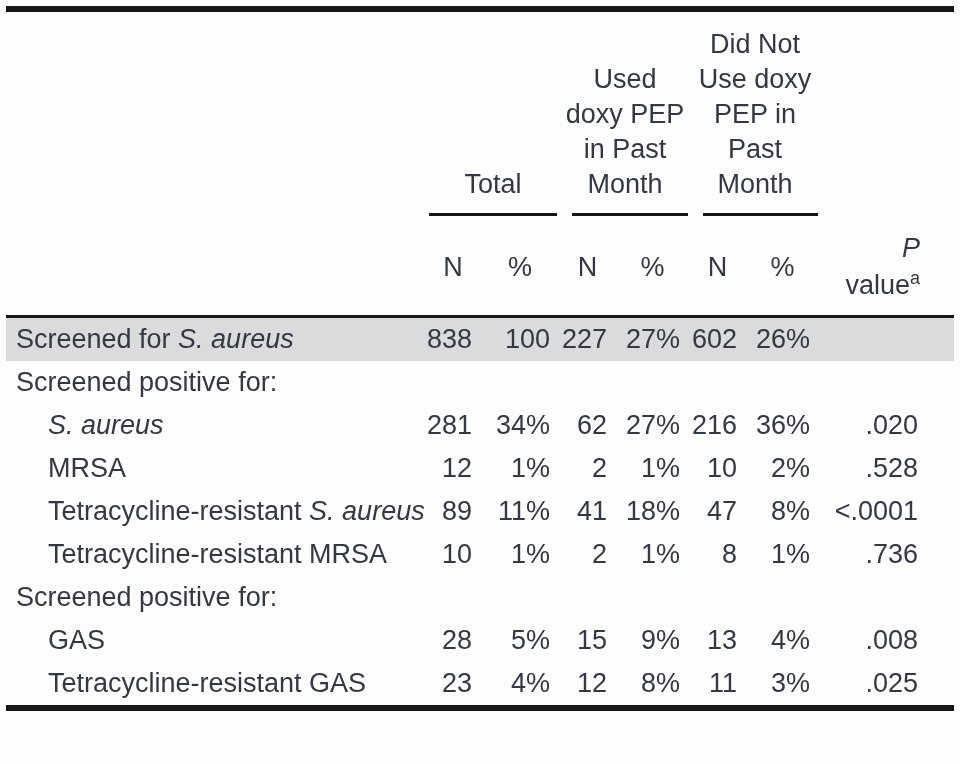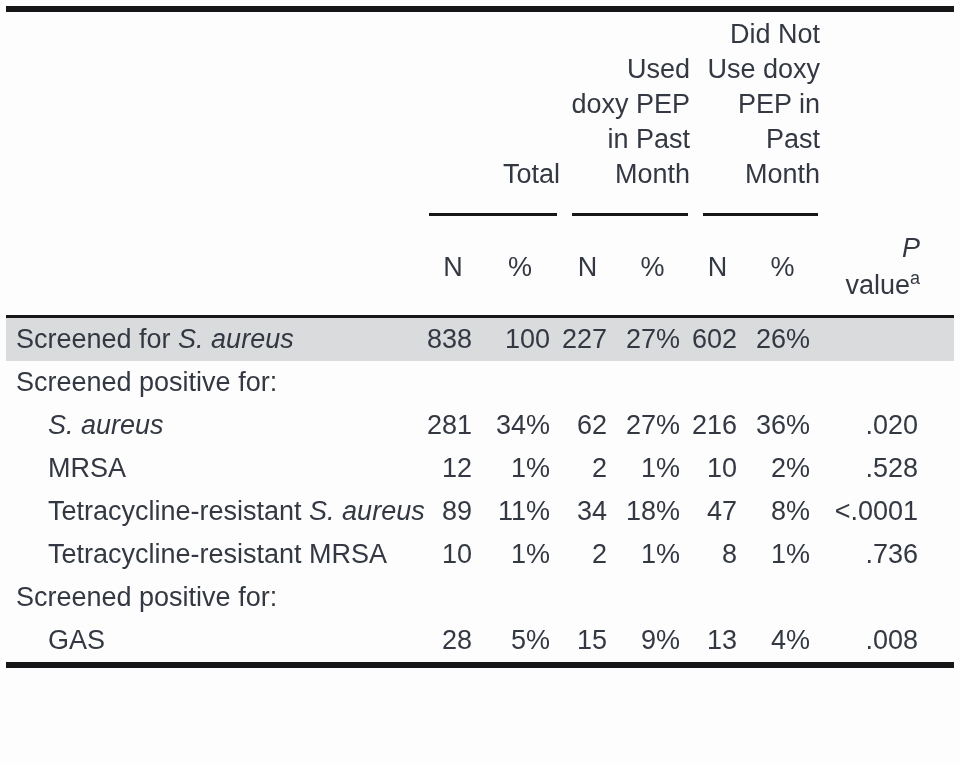--- a/index.html
+++ b/index.html
@@ -21,24 +21,24 @@
   table.results {
     width: 948px;
     table-layout: fixed;
     border-collapse: collapse;
     font-size: 27px;
     color: #333842;
   }
   
   tr.group-row td { vertical-align: bottom; height: 204px; padding: 0; }
   .grp-label {
-    text-align: right;
+    text-align: center;
     white-space: pre-line;
     line-height: 35px;
-    padding-bottom: 21px;
+    padding-bottom: 11px;
   }
   .grp-rule { height: 3px; background: #17171a; }
   td.g1 .grp-rule { margin: 0 3px; }
   td.g2 .grp-rule { margin: 0 2px 0 12px; }
   td.g3 .grp-rule { margin: 0 2px 0 13px; }
   tr.subcols th {
     font-weight: 400;
     text-align: center;
     padding: 17px 0 15px 0;
     line-height: 30px;
@@ -150,21 +150,21 @@
           <td class="num-cell ncol">2</td>
           <td class="num-cell pctcol">1%</td>
           <td class="num-cell ncol">10</td>
           <td class="num-cell pctcol">2%</td>
           <td class="num-cell pval">.528</td>
         </tr>
         <tr>
           <td class="label-cell indent"><span>Tetracycline-resistant </span><em>S. aureus</em></td>
           <td class="num-cell ncol">89</td>
           <td class="num-cell pctcol">11%</td>
-          <td class="num-cell ncol">34</td>
+          <td class="num-cell ncol">41</td>
           <td class="num-cell pctcol">18%</td>
           <td class="num-cell ncol">47</td>
           <td class="num-cell pctcol">8%</td>
           <td class="num-cell pval">&lt;.0001</td>
         </tr>
         <tr>
           <td class="label-cell indent"><span>Tetracycline-resistant MRSA</span></td>
           <td class="num-cell ncol">10</td>
           <td class="num-cell pctcol">1%</td>
           <td class="num-cell ncol">2</td>
@@ -186,15 +186,25 @@
         <tr>
           <td class="label-cell indent"><span>GAS</span></td>
           <td class="num-cell ncol">28</td>
           <td class="num-cell pctcol">5%</td>
           <td class="num-cell ncol">15</td>
           <td class="num-cell pctcol">9%</td>
           <td class="num-cell ncol">13</td>
           <td class="num-cell pctcol">4%</td>
           <td class="num-cell pval">.008</td>
         </tr>
+        <tr>
+          <td class="label-cell indent"><span>Tetracycline-resistant GAS</span></td>
+          <td class="num-cell ncol">23</td>
+          <td class="num-cell pctcol">4%</td>
+          <td class="num-cell ncol">12</td>
+          <td class="num-cell pctcol">8%</td>
+          <td class="num-cell ncol">11</td>
+          <td class="num-cell pctcol">3%</td>
+          <td class="num-cell pval">.025</td>
+        </tr>
       </tbody>
   </table>
 </div>
 
 </body></html>

